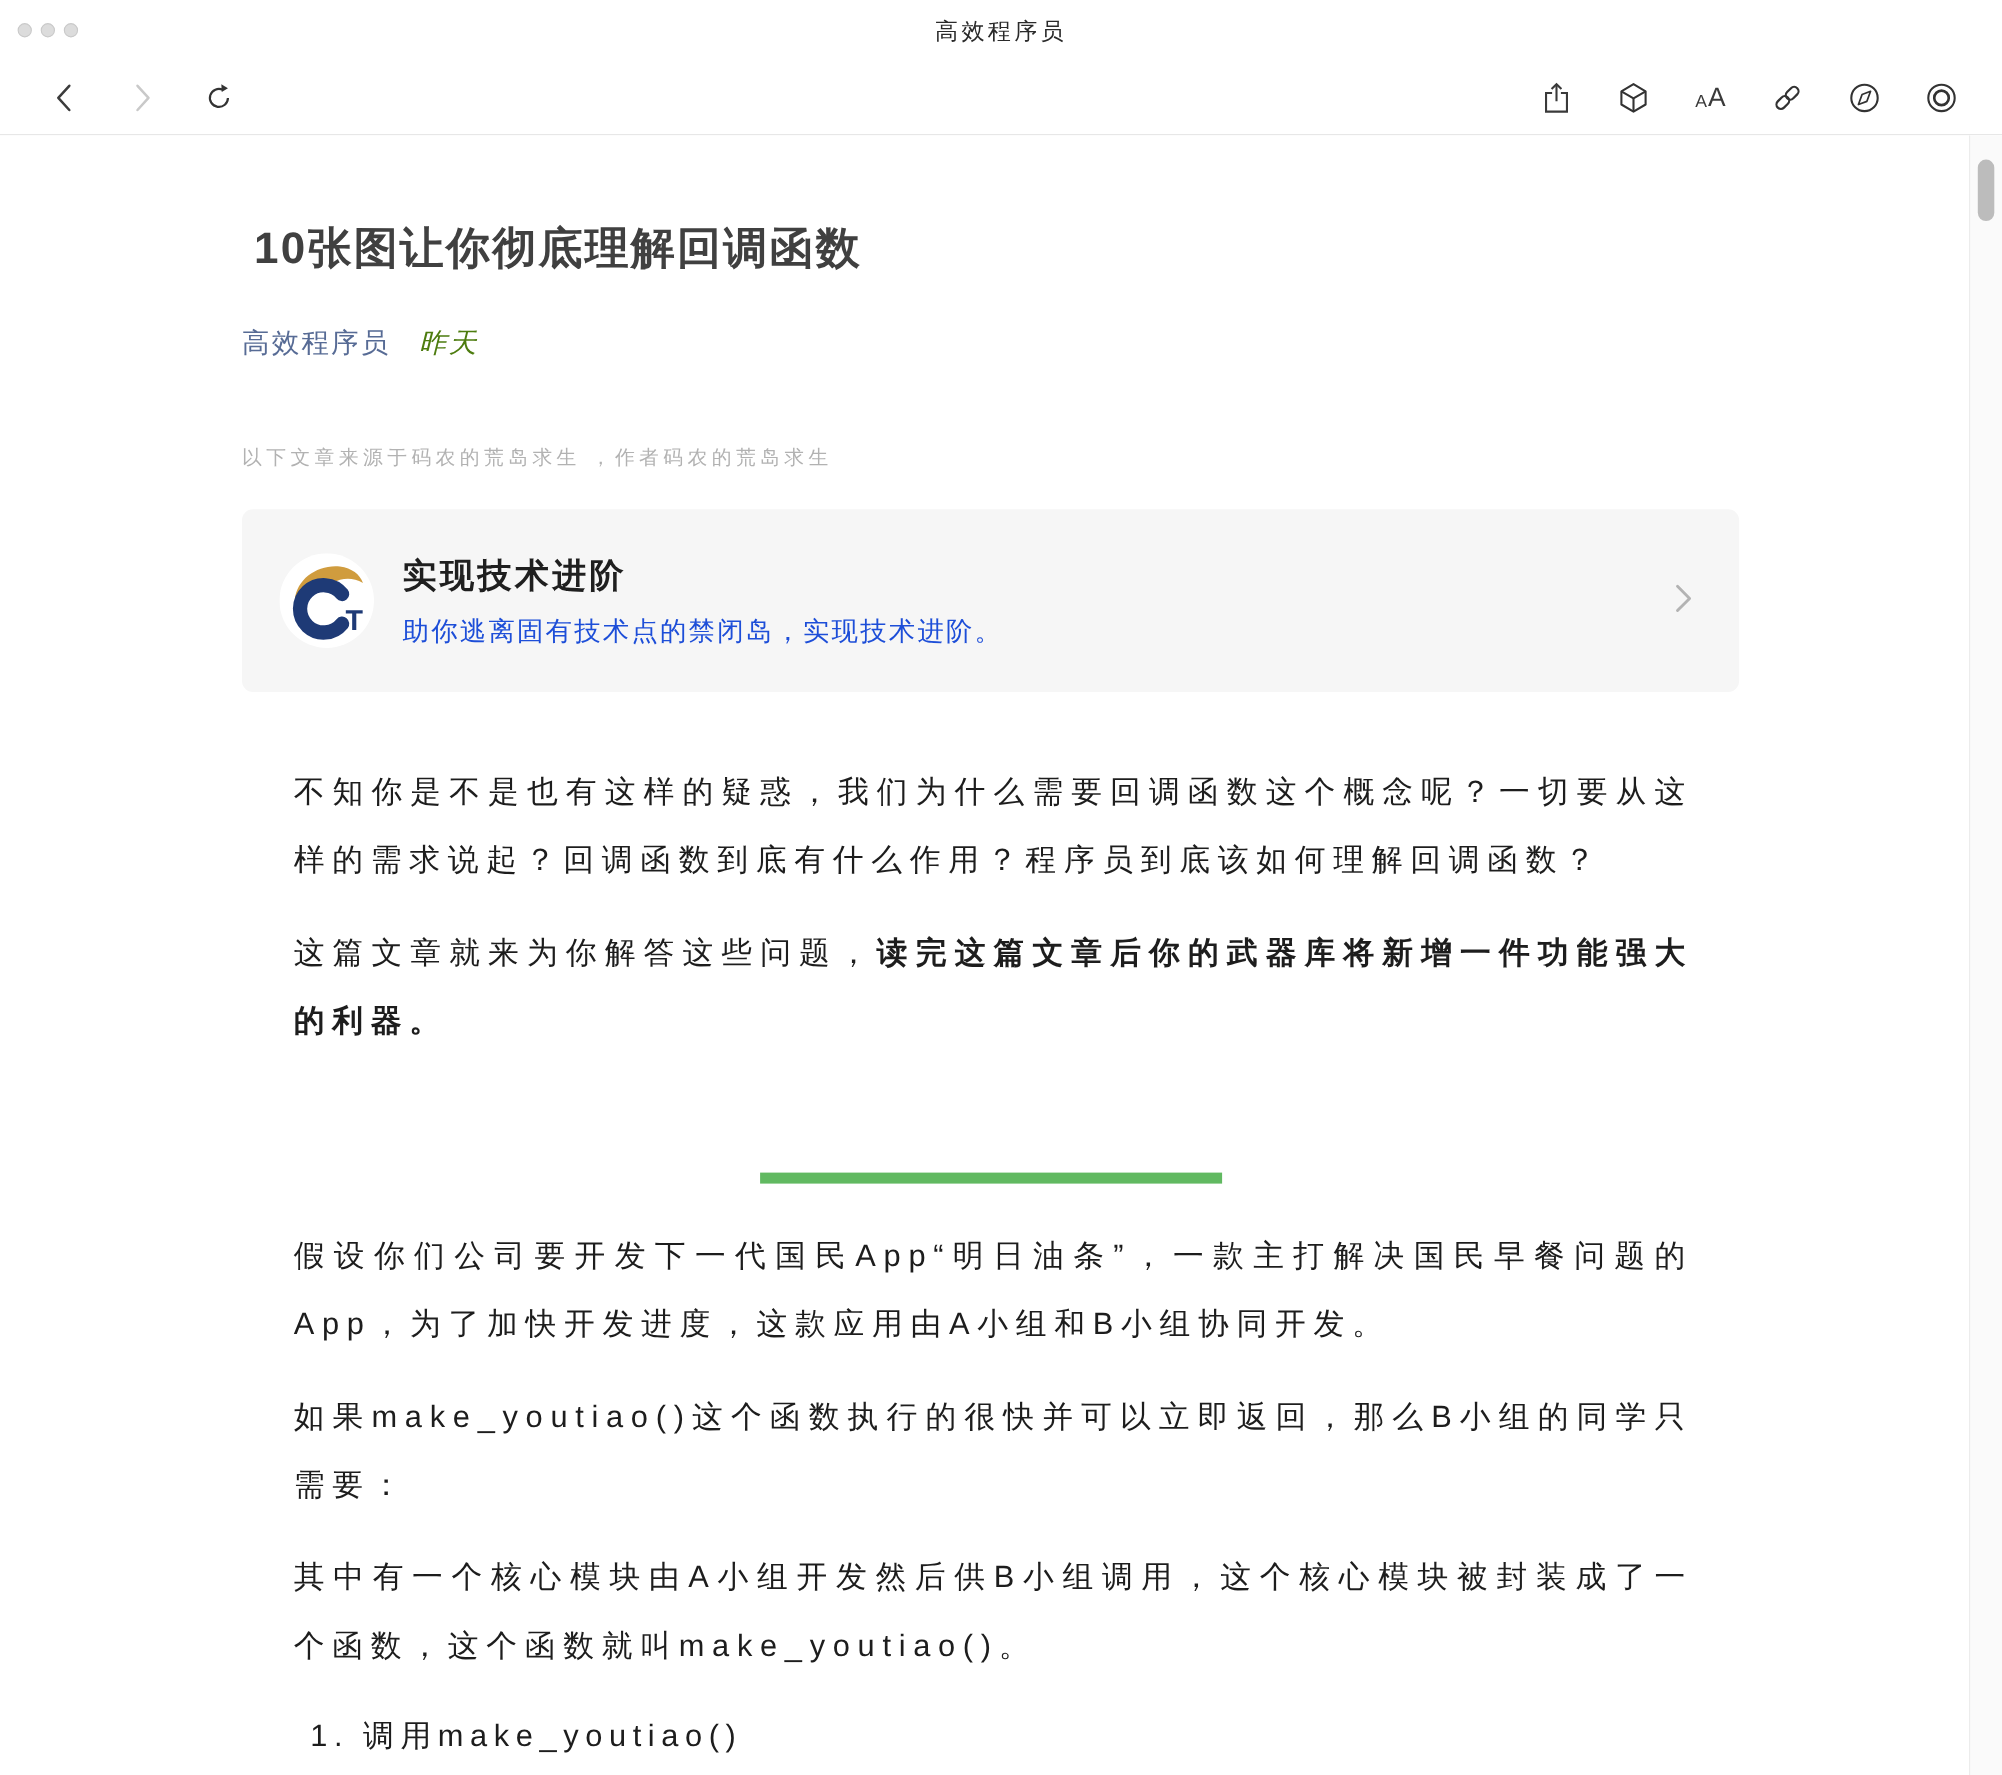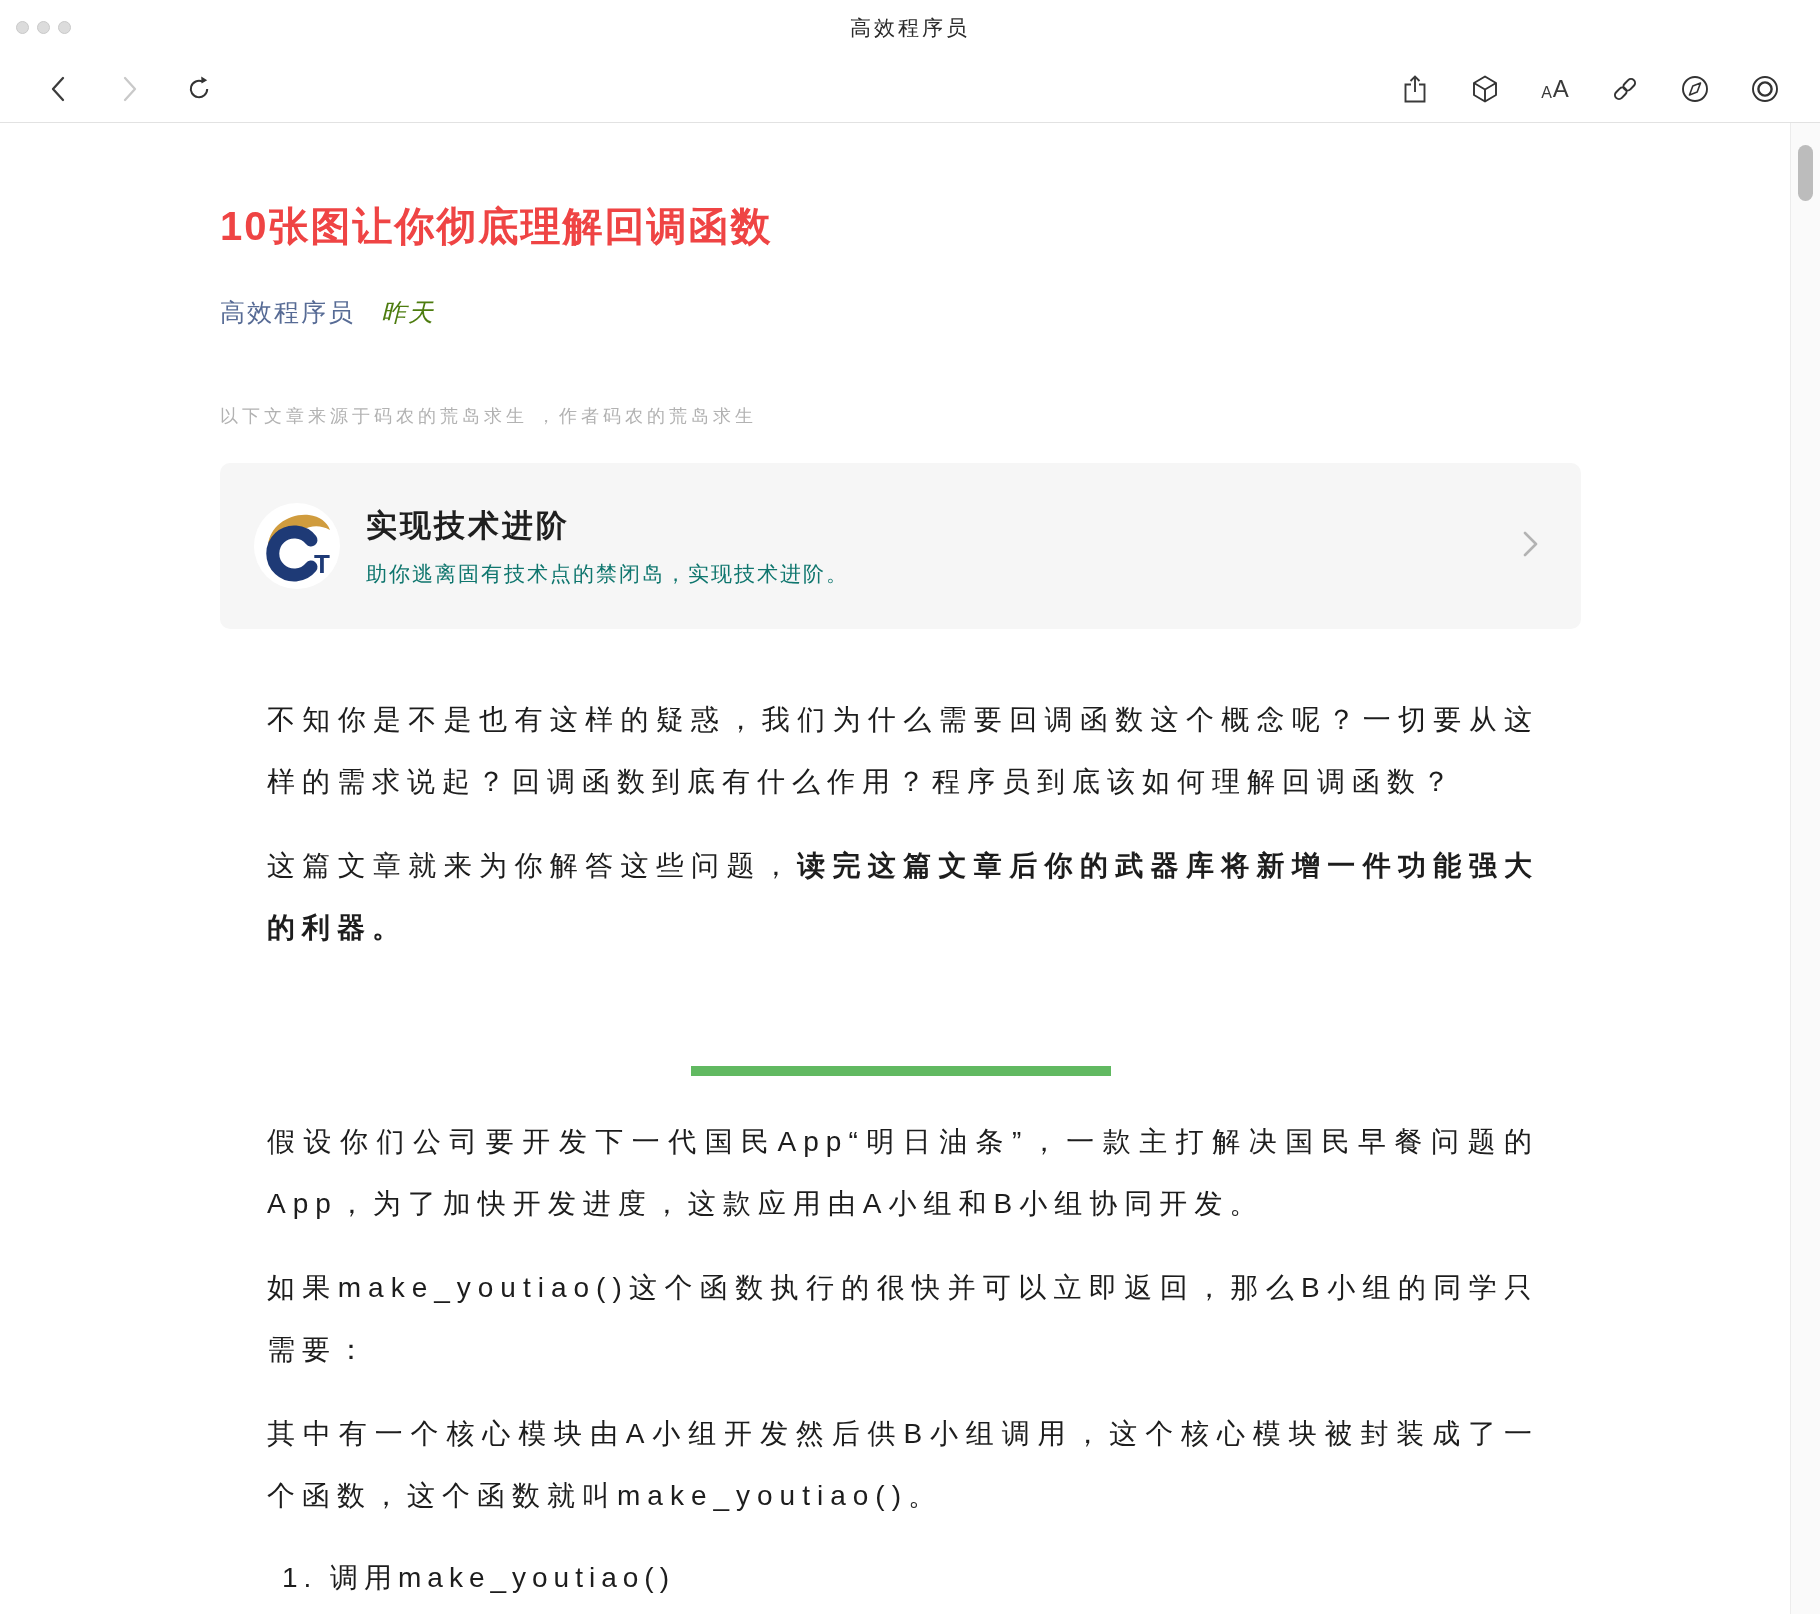--- a/index.html
+++ b/index.html
@@ -27,31 +27,31 @@
   .aa .a1{font-size:16px;font-weight:500;}
   .aa .a2{font-size:24px;font-weight:500;margin-left:1px;}
 
   
   .content{position:relative;height:1491px;background:#fff;overflow:hidden;}
   .scroll-track{position:absolute;top:0;right:0;width:29px;height:100%;background:#fafafa;border-left:1px solid #ececec;}
   .scroll-thumb{position:absolute;top:22px;right:7px;width:15px;height:56px;border-radius:8px;background:#bcbcbc;}
 
   
   .article{margin-left:220px;width:1361px;}
-  h1.post-title{margin:78px 0 0;font-size:40px;line-height:50px;font-weight:700;letter-spacing:2px;color:#ef4444;}
+  h1.post-title{margin:78px 11px 0;font-size:40px;line-height:50px;font-weight:700;letter-spacing:2px;color:#404040;}
   .meta{margin-top:46px;display:flex;align-items:baseline;gap:26px;font-size:25px;line-height:30px;letter-spacing:2px;}
   .meta .account{color:#576b95;cursor:pointer;}
   .meta .date{color:#4d7c0f;font-style:italic;}
   .source-note{margin-top:72px;font-size:18px;line-height:34px;letter-spacing:4px;color:#b2b2b2;}
 
   .source-card{margin-top:30px;height:166px;background:#f6f6f6;border-radius:10px;display:flex;align-items:center;padding:0 30px 0 34px;box-sizing:border-box;cursor:pointer;}
   .logo{width:86px;height:86px;flex:0 0 auto;}
   .card-text{margin-left:26px;flex:1 1 auto;display:flex;flex-direction:column;gap:13px;}
   .card-name{font-size:31px;font-weight:700;letter-spacing:3px;color:#1f1f1f;}
-  .card-desc{font-size:21px;letter-spacing:2px;color:#0f766e;}
+  .card-desc{font-size:24px;letter-spacing:2px;color:#1d4ed8;}
   .card-chevron{flex:0 0 auto;margin-right:6px;}
 
   .body-copy{margin-top:60px;}
   .body-copy p{margin:0 0 22px;padding:0 42px 0 47px;font-size:28px;line-height:62px;letter-spacing:7px;text-align:justify;color:#1d1d1d;}
   .body-copy p b{font-weight:700;}
 
   .section-head{margin:107px 0 0;text-align:center;}
   .section-head .head-text{font-size:33px;line-height:38px;font-weight:700;letter-spacing:3px;color:#1b1b1b;display:block;}
   .head-bar{width:420px;height:10px;margin:14px auto 0;background:#61b961;}
 

